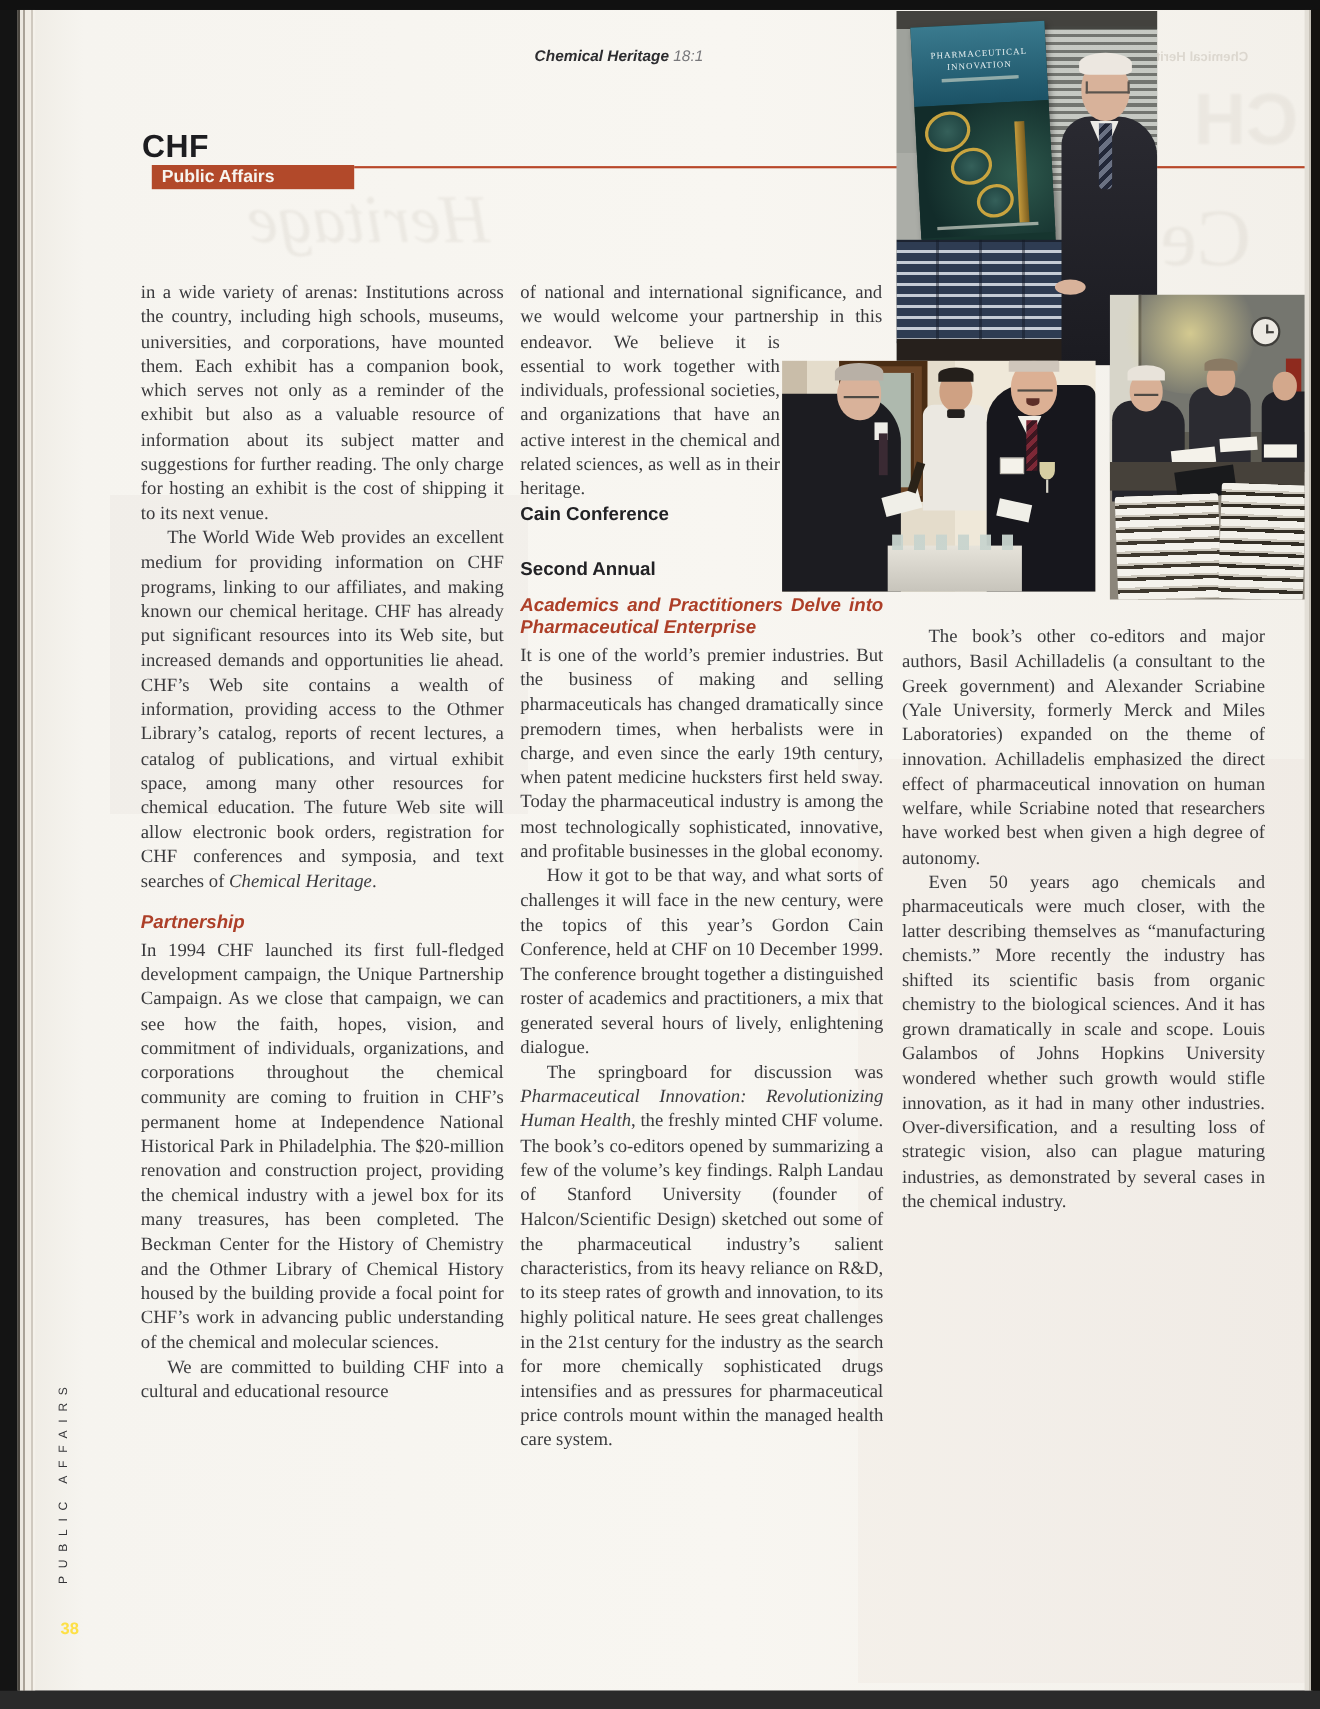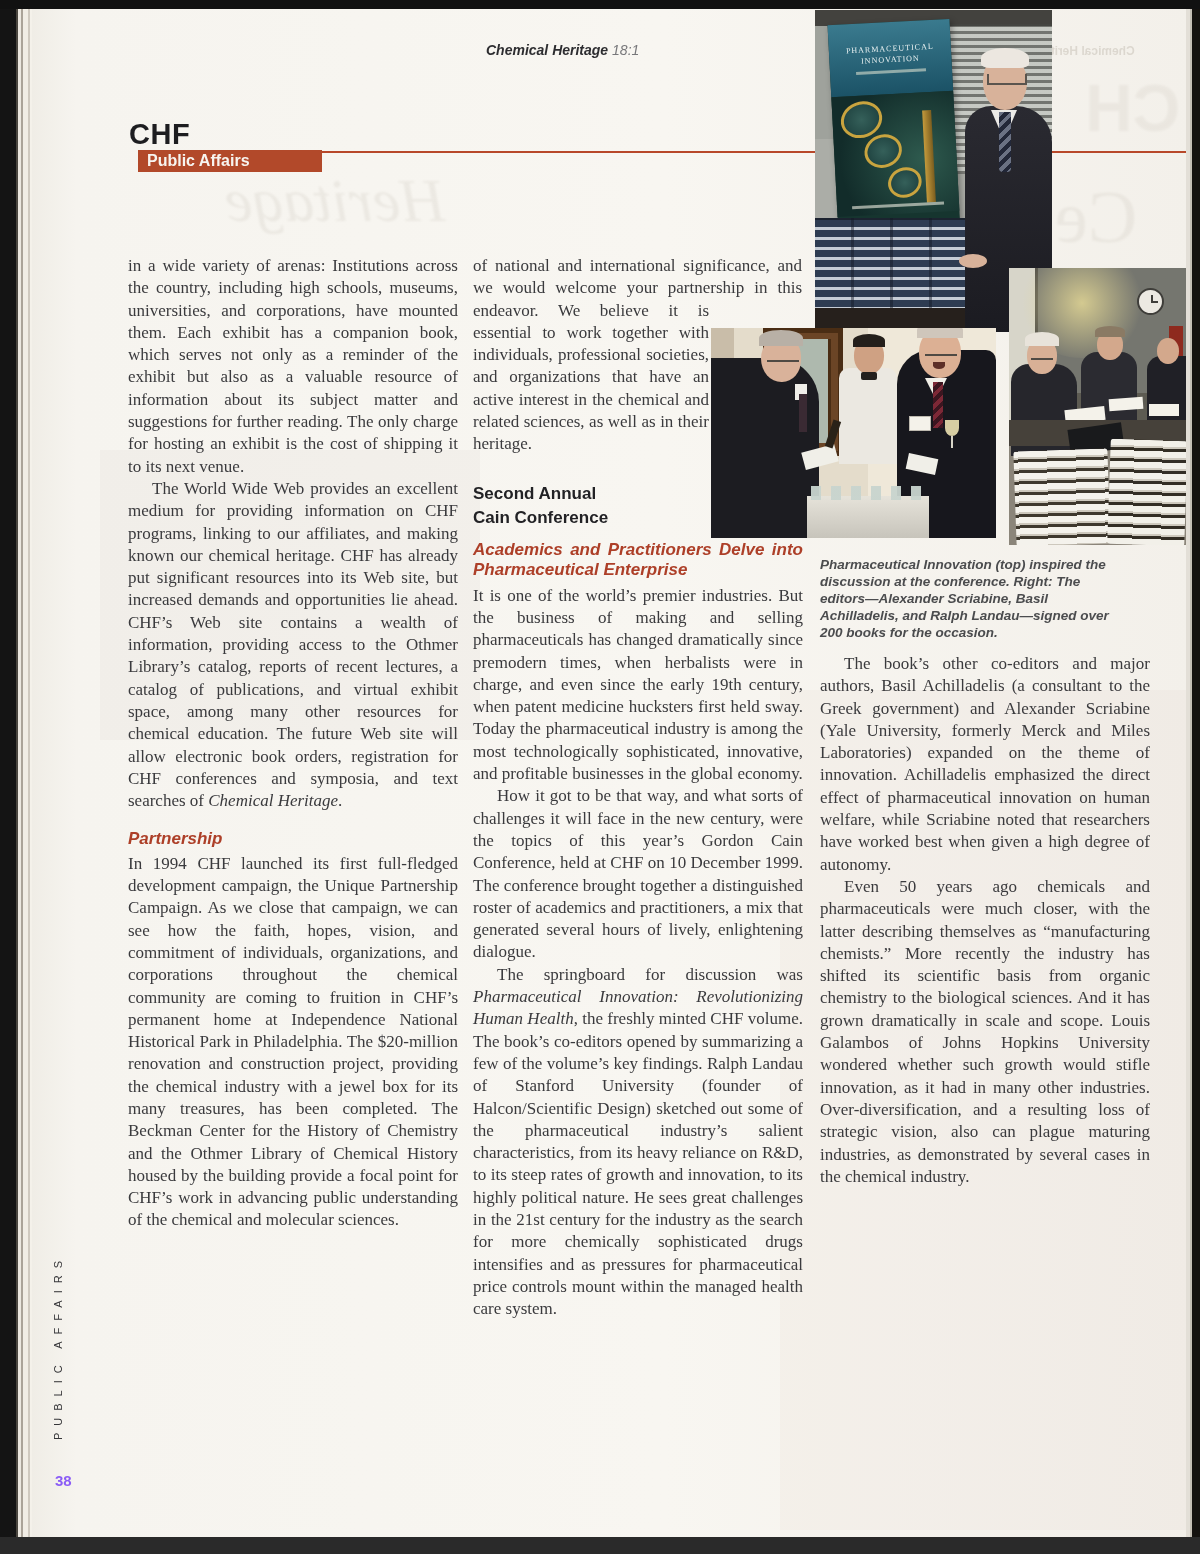--- a/index.html
+++ b/index.html
@@ -48,21 +48,21 @@
             font-weight:700;font-style:italic;font-size:18px;line-height:20.5px !important;color:#ad3f28;text-align:left;}
   .sp1{float:right;width:1px;height:66px;}
   .sp2{float:right;clear:right;width:94px;height:158px;}
   
   .caption{width:302px;font-family:"Liberation Sans",sans-serif;font-style:italic;font-weight:700;
            font-size:13.5px;line-height:17px;color:#4b4c4e;}
   
   .side-label{left:52px;top:1180px;height:260px;writing-mode:vertical-rl;transform:rotate(180deg);
       font-family:"Liberation Sans",sans-serif;font-size:11px;letter-spacing:7px;color:#353538;}
   .folio{left:55px;top:1472px;font-family:"Liberation Sans",sans-serif;font-weight:700;
-         font-size:15px;color:#8b5cf6;}
+         font-size:15px;color:#fde047;}
   
   .photo{overflow:hidden;z-index:2;}
   .ph1{left:815px;top:10px;width:237px;height:322px;
        background:linear-gradient(180deg,#43423e 0 16px,#9fa29c 16px 40%,#abada7 40% 100%);}
   .ph1-blinds{left:118px;top:14px;width:119px;height:150px;
        background:repeating-linear-gradient(180deg,rgba(70,72,68,.5) 0 3px,rgba(202,205,199,.9) 3px 7px);}
   .ph1-frame{left:96px;top:14px;width:24px;height:195px;background:#84867f;}
   .poster{left:18px;top:12px;width:122px;height:212px;transform:rotate(-3deg);
           background:#16352f;box-shadow:2px 3px 6px rgba(0,0,0,.35);}
   .poster-band{width:100%;height:72px;background:linear-gradient(180deg,#3a7a8e,#1b5266);
@@ -271,32 +271,32 @@
   <div class="abs folder"></div>
   <div class="abs bookstackA"></div>
   <div class="abs bookstackB"></div>
 </div>
 
 <div class="col" style="left:128px;top:255px;">
   <p>in a wide variety of arenas: Institutions across the country, including high schools, museums, universities, and corporations, have mounted them. Each exhibit has a companion book, which serves not only as a reminder of the exhibit but also as a valuable resource of information about its subject matter and suggestions for further reading. The only charge for hosting an exhibit is the cost of shipping it to its next venue.</p>
   <p class="indent"><span>The World Wide Web provides an excellent medium for providing information on CHF programs, linking to our affiliates, and making known our chemical heritage. CHF has already put significant resources into its Web site, but increased demands and opportunities lie ahead. CHF’s Web site contains a wealth of information, providing access to the Othmer Library’s catalog, reports of recent lectures, a catalog of publications, and virtual exhibit space, among many other resources for chemical education. The future Web site will allow electronic book orders, registration for CHF conferences and symposia, and text searches of </span><span class="it">Chemical Heritage</span><span>.</span></p>
   <p class="red-head">Partnership</p>
   <p>In 1994 CHF launched its first full-fledged development campaign, the Unique Partnership Campaign. As we close that campaign, we can see how the faith, hopes, vision, and commitment of individuals, organizations, and corporations throughout the chemical community are coming to fruition in CHF’s permanent home at Independence National Historical Park in Philadelphia. The $20-million renovation and construction project, providing the chemical industry with a jewel box for its many treasures, has been completed. The Beckman Center for the History of Chemistry and the Othmer Library of Chemical History housed by the building provide a focal point for CHF’s work in advancing public understanding of the chemical and molecular sciences.</p>
+  <p class="indent">We are committed to building CHF into a cultural and educational resource</p>
 </div>
 
 <div class="col" style="left:473px;top:255px;">
   <p><span class="sp1"></span><span class="sp2"></span><span>of national and international significance, and we would welcome your partnership in this endeavor. We believe it is essential to work together with individuals, professional societies, and organizations that have an active interest in the chemical and related sciences, as well as in their heritage.</span></p>
+  <p class="black-head" style="margin-top:0 !important;">Cain Conference</p>
   <p class="black-head">Second Annual</p>
-  <p class="black-head" style="margin-top:0 !important;">Cain Conference</p>
   <p class="sub-head">Academics and Practitioners Delve into Pharmaceutical Enterprise</p>
   <p>It is one of the world’s premier industries. But the business of making and selling pharmaceuticals has changed dramatically since premodern times, when herbalists were in charge, and even since the early 19th century, when patent medicine hucksters first held sway. Today the pharmaceutical industry is among the most technologically sophisticated, innovative, and profitable businesses in the global economy.</p>
   <p class="indent">How it got to be that way, and what sorts of challenges it will face in the new century, were the topics of this year’s Gordon Cain Conference, held at CHF on 10 December 1999. The conference brought together a distinguished roster of academics and practitioners, a mix that generated several hours of lively, enlightening dialogue.</p>
   <p class="indent"><span>The springboard for discussion was </span><span class="it">Pharmaceutical Innovation: Revolutionizing Human Health</span><span>, the freshly minted CHF volume. The book’s co-editors opened by summarizing a few of the volume’s key findings. Ralph Landau of Stanford University (founder of Halcon/Scientific Design) sketched out some of the pharmaceutical industry’s salient characteristics, from its heavy reliance on R&amp;D, to its steep rates of growth and innovation, to its highly political nature. He sees great challenges in the 21st century for the industry as the search for more chemically sophisticated drugs intensifies and as pressures for pharmaceutical price controls mount within the managed health care system.</span></p>
 </div>
 
 <div class="col" style="left:820px;top:556px;">
-  <div class="caption">Pharmaceutical Innovation (top) inspired the discussion at the conference. Right: The editors—Alexander Scriabine, Basil Achilladelis, and Ralph Landau—signed over 200 books for the occasion.</div>
   <p class="indent" style="margin-top:12px !important;">The book’s other co-editors and major authors, Basil Achilladelis (a consultant to the Greek government) and Alexander Scriabine (Yale University, formerly Merck and Miles Laboratories) expanded on the theme of innovation. Achilladelis emphasized the direct effect of pharmaceutical innovation on human welfare, while Scriabine noted that researchers have worked best when given a high degree of autonomy.</p>
   <p class="indent">Even 50 years ago chemicals and pharmaceuticals were much closer, with the latter describing themselves as “manufacturing chemists.” More recently the industry has shifted its scientific basis from organic chemistry to the biological sciences. And it has grown dramatically in scale and scope. Louis Galambos of Johns Hopkins University wondered whether such growth would stifle innovation, as it had in many other industries. Over-diversification, and a resulting loss of strategic vision, also can plague maturing industries, as demonstrated by several cases in the chemical industry.</p>
 </div>
 
 <div class="abs side-label">PUBLIC AFFAIRS</div>
 <div class="abs folio">38</div>
 
 </body></html>

